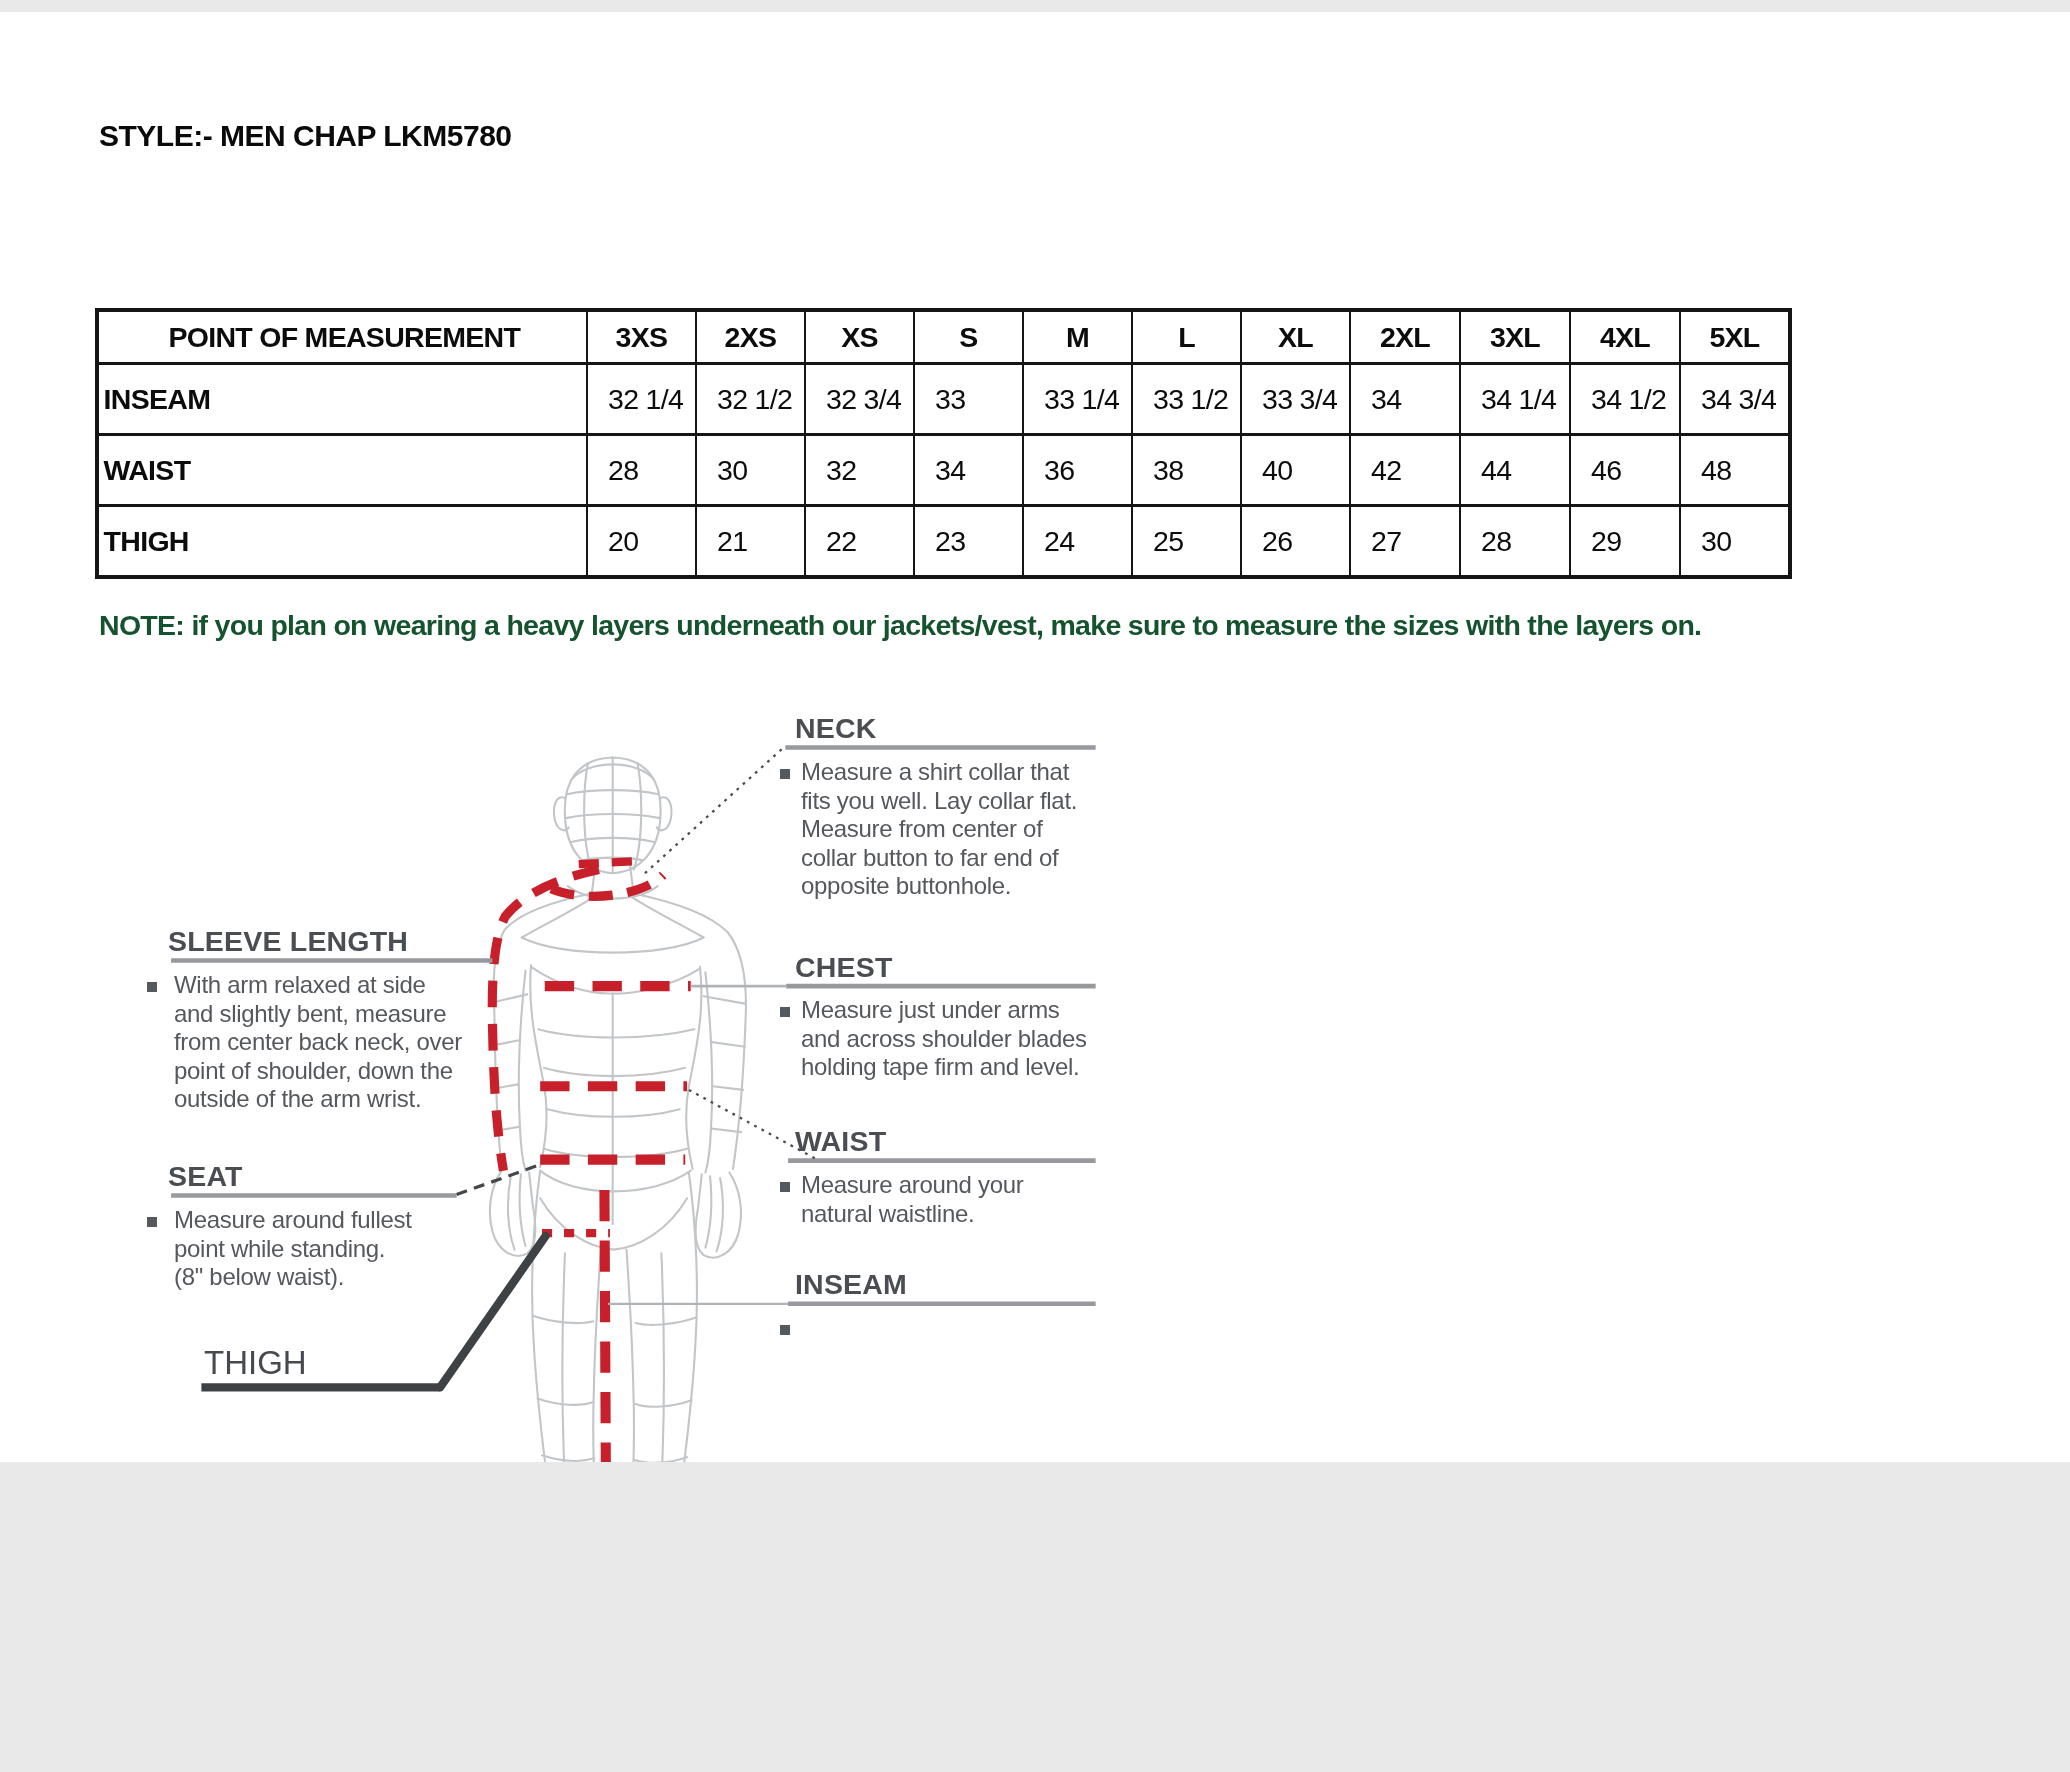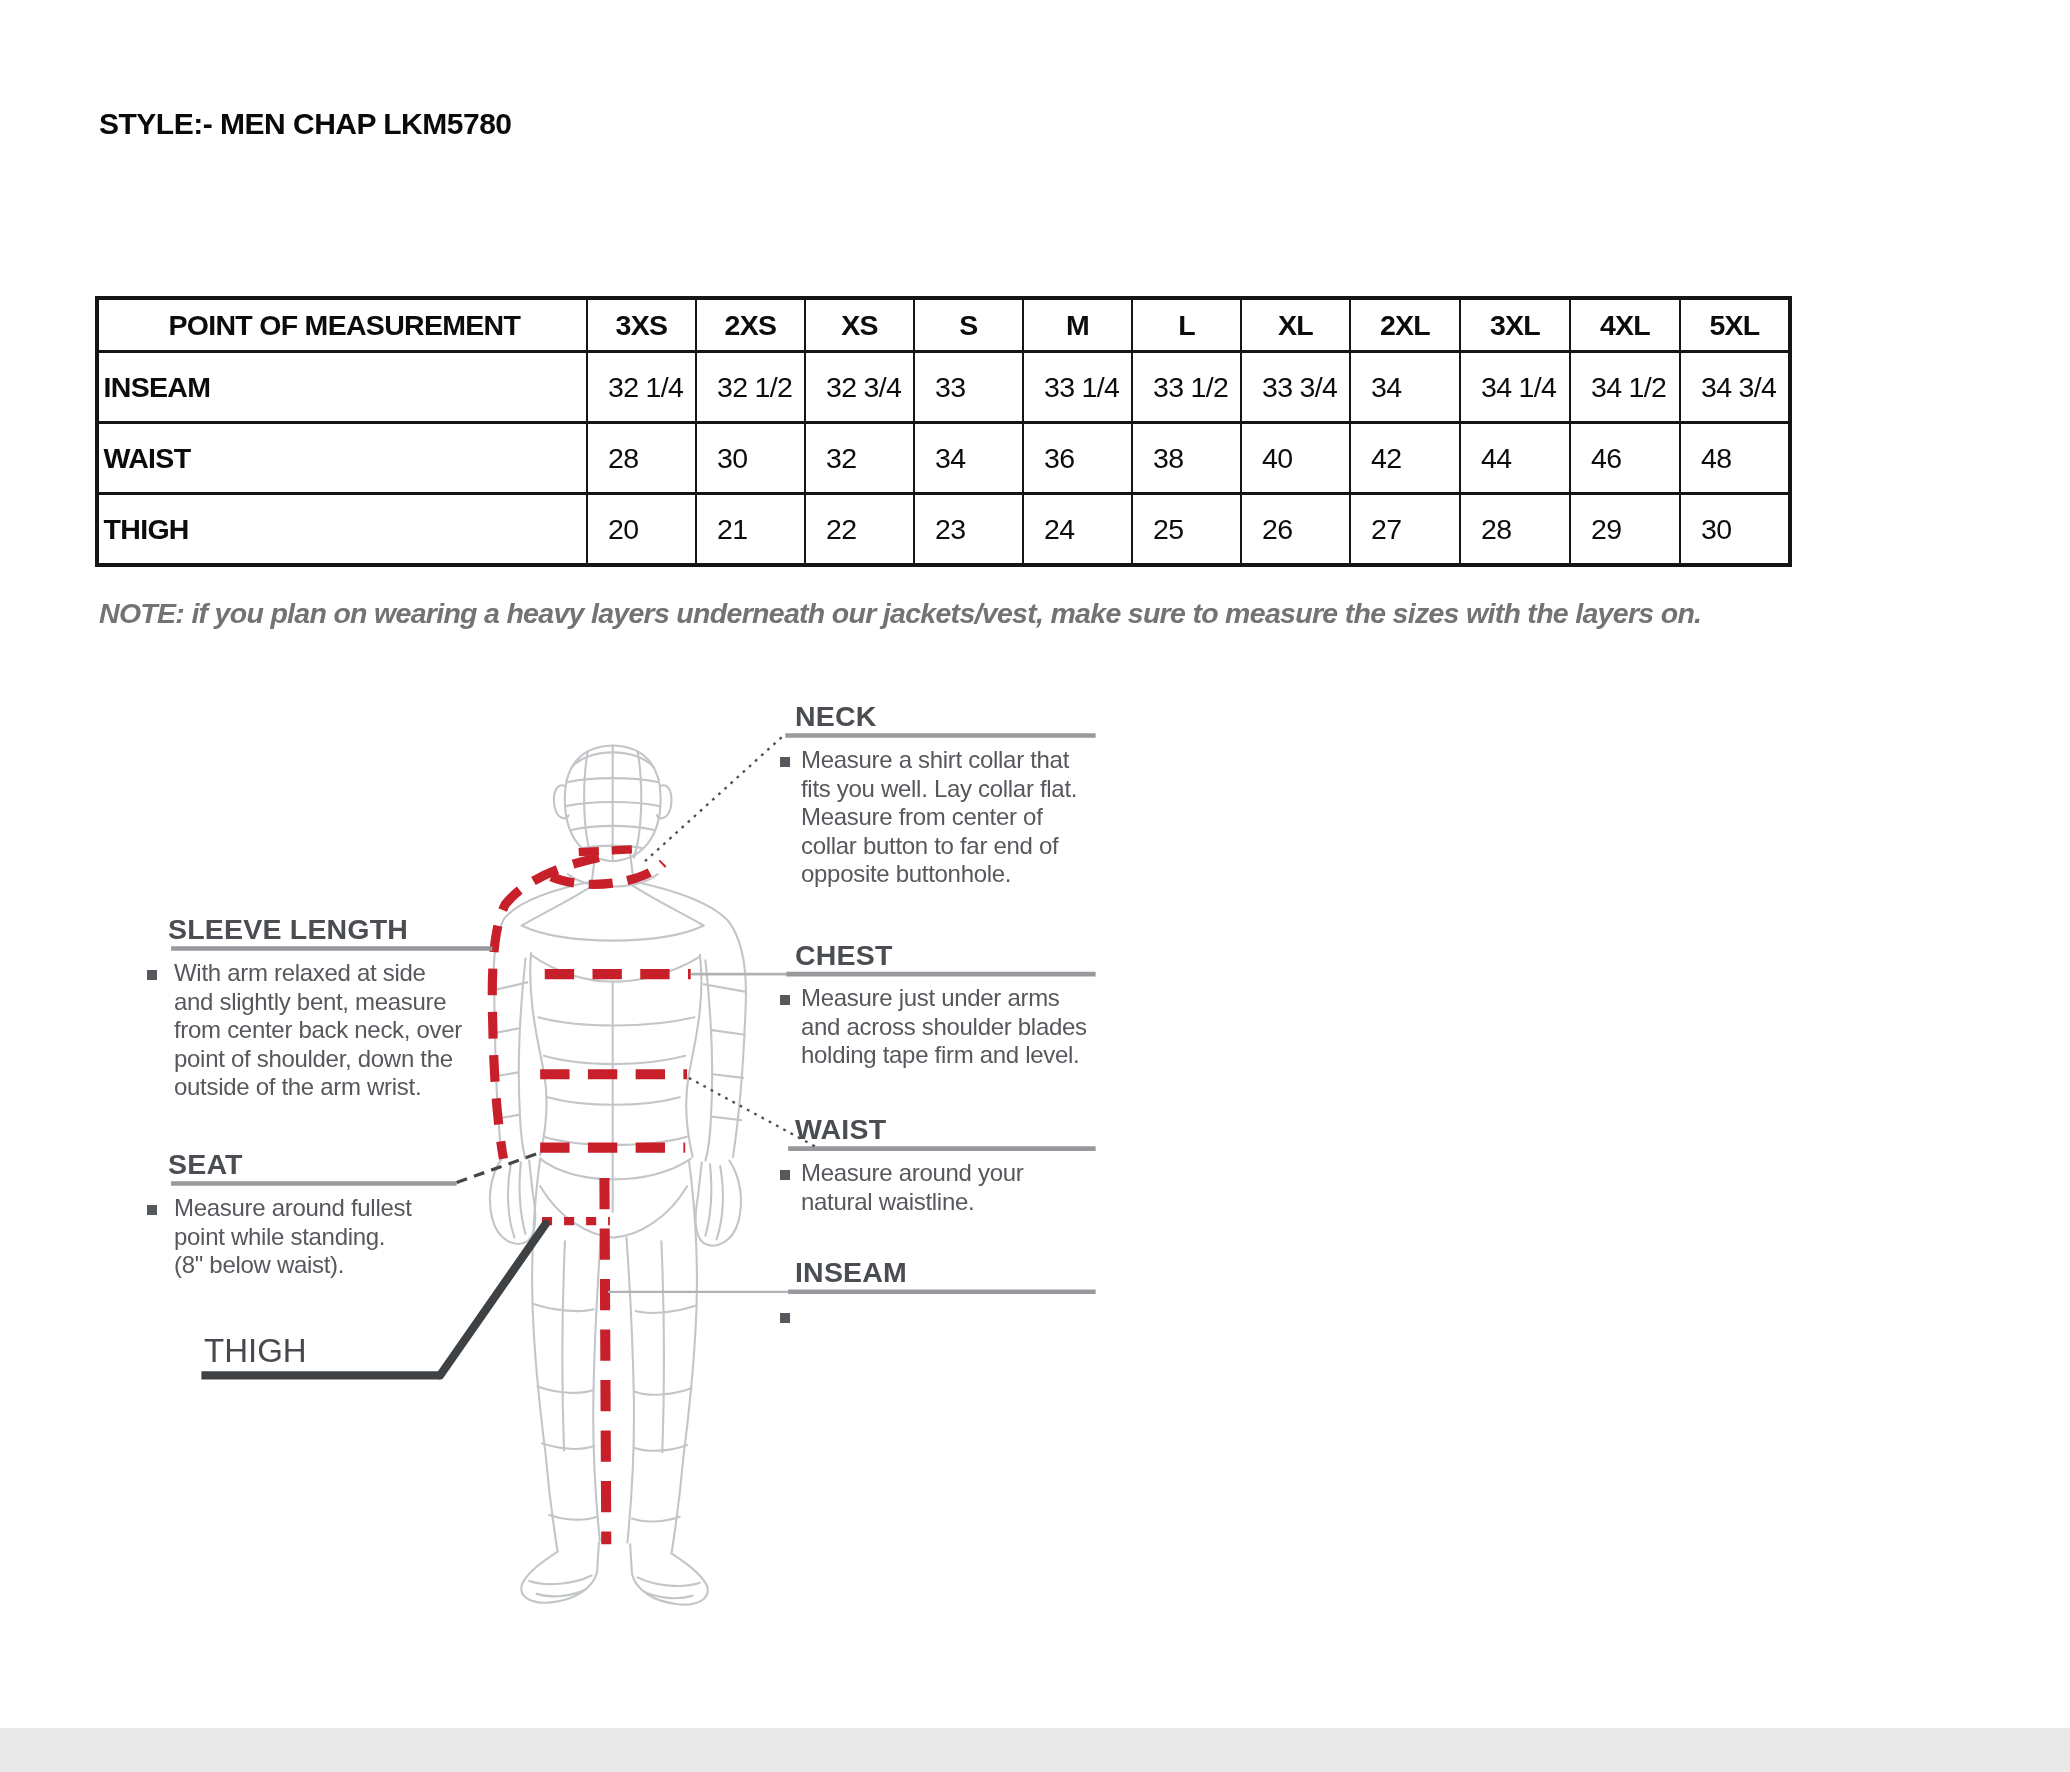--- a/index.html
+++ b/index.html
@@ -1,26 +1,26 @@
 <!DOCTYPE html>
 <html style="font-size:14.7px"><head>
 <meta charset="utf-8">
 <style>
   html,body{margin:0;padding:0;background:#e9e9e9;}
   .page{
-    position:relative;width:2071px;height:1728px;background:#ffffff;
-    font-family:"Liberation Sans","DejaVu Sans",sans-serif;overflow:hidden;
+    position:relative;width:2071px;height:1450px;background:#ffffff;
+    font-family:"Liberation Sans","DejaVu Sans",sans-serif;overflow:hidden;margin-top:12px;
   }
   .title{
     position:absolute;left:99px;top:107px;font-size:30px;font-weight:bold;
     color:#0a0a0a;letter-spacing:-0.5px;white-space:nowrap;
   }
   .note{
     position:absolute;left:99px;top:597px;font-size:28.5px;font-weight:bold;
-    color:#737373;letter-spacing:-0.7px;white-space:nowrap;font-style:italic;
+    color:#14532d;letter-spacing:-0.7px;white-space:nowrap;
   }
   table.size-table{
     position:absolute;left:95px;top:296px;width:1696px;
     border-collapse:collapse;table-layout:fixed;background:#fff;
     border:4.6px solid #151515;
   }
   table.size-table th,table.size-table td{
     border-left:2.8px solid #151515;border-right:2.8px solid #151515;
     border-top:3.7px solid #151515;border-bottom:3.7px solid #151515;
     font-size:28.5px;letter-spacing:-0.7px;color:#0c0c0c;

